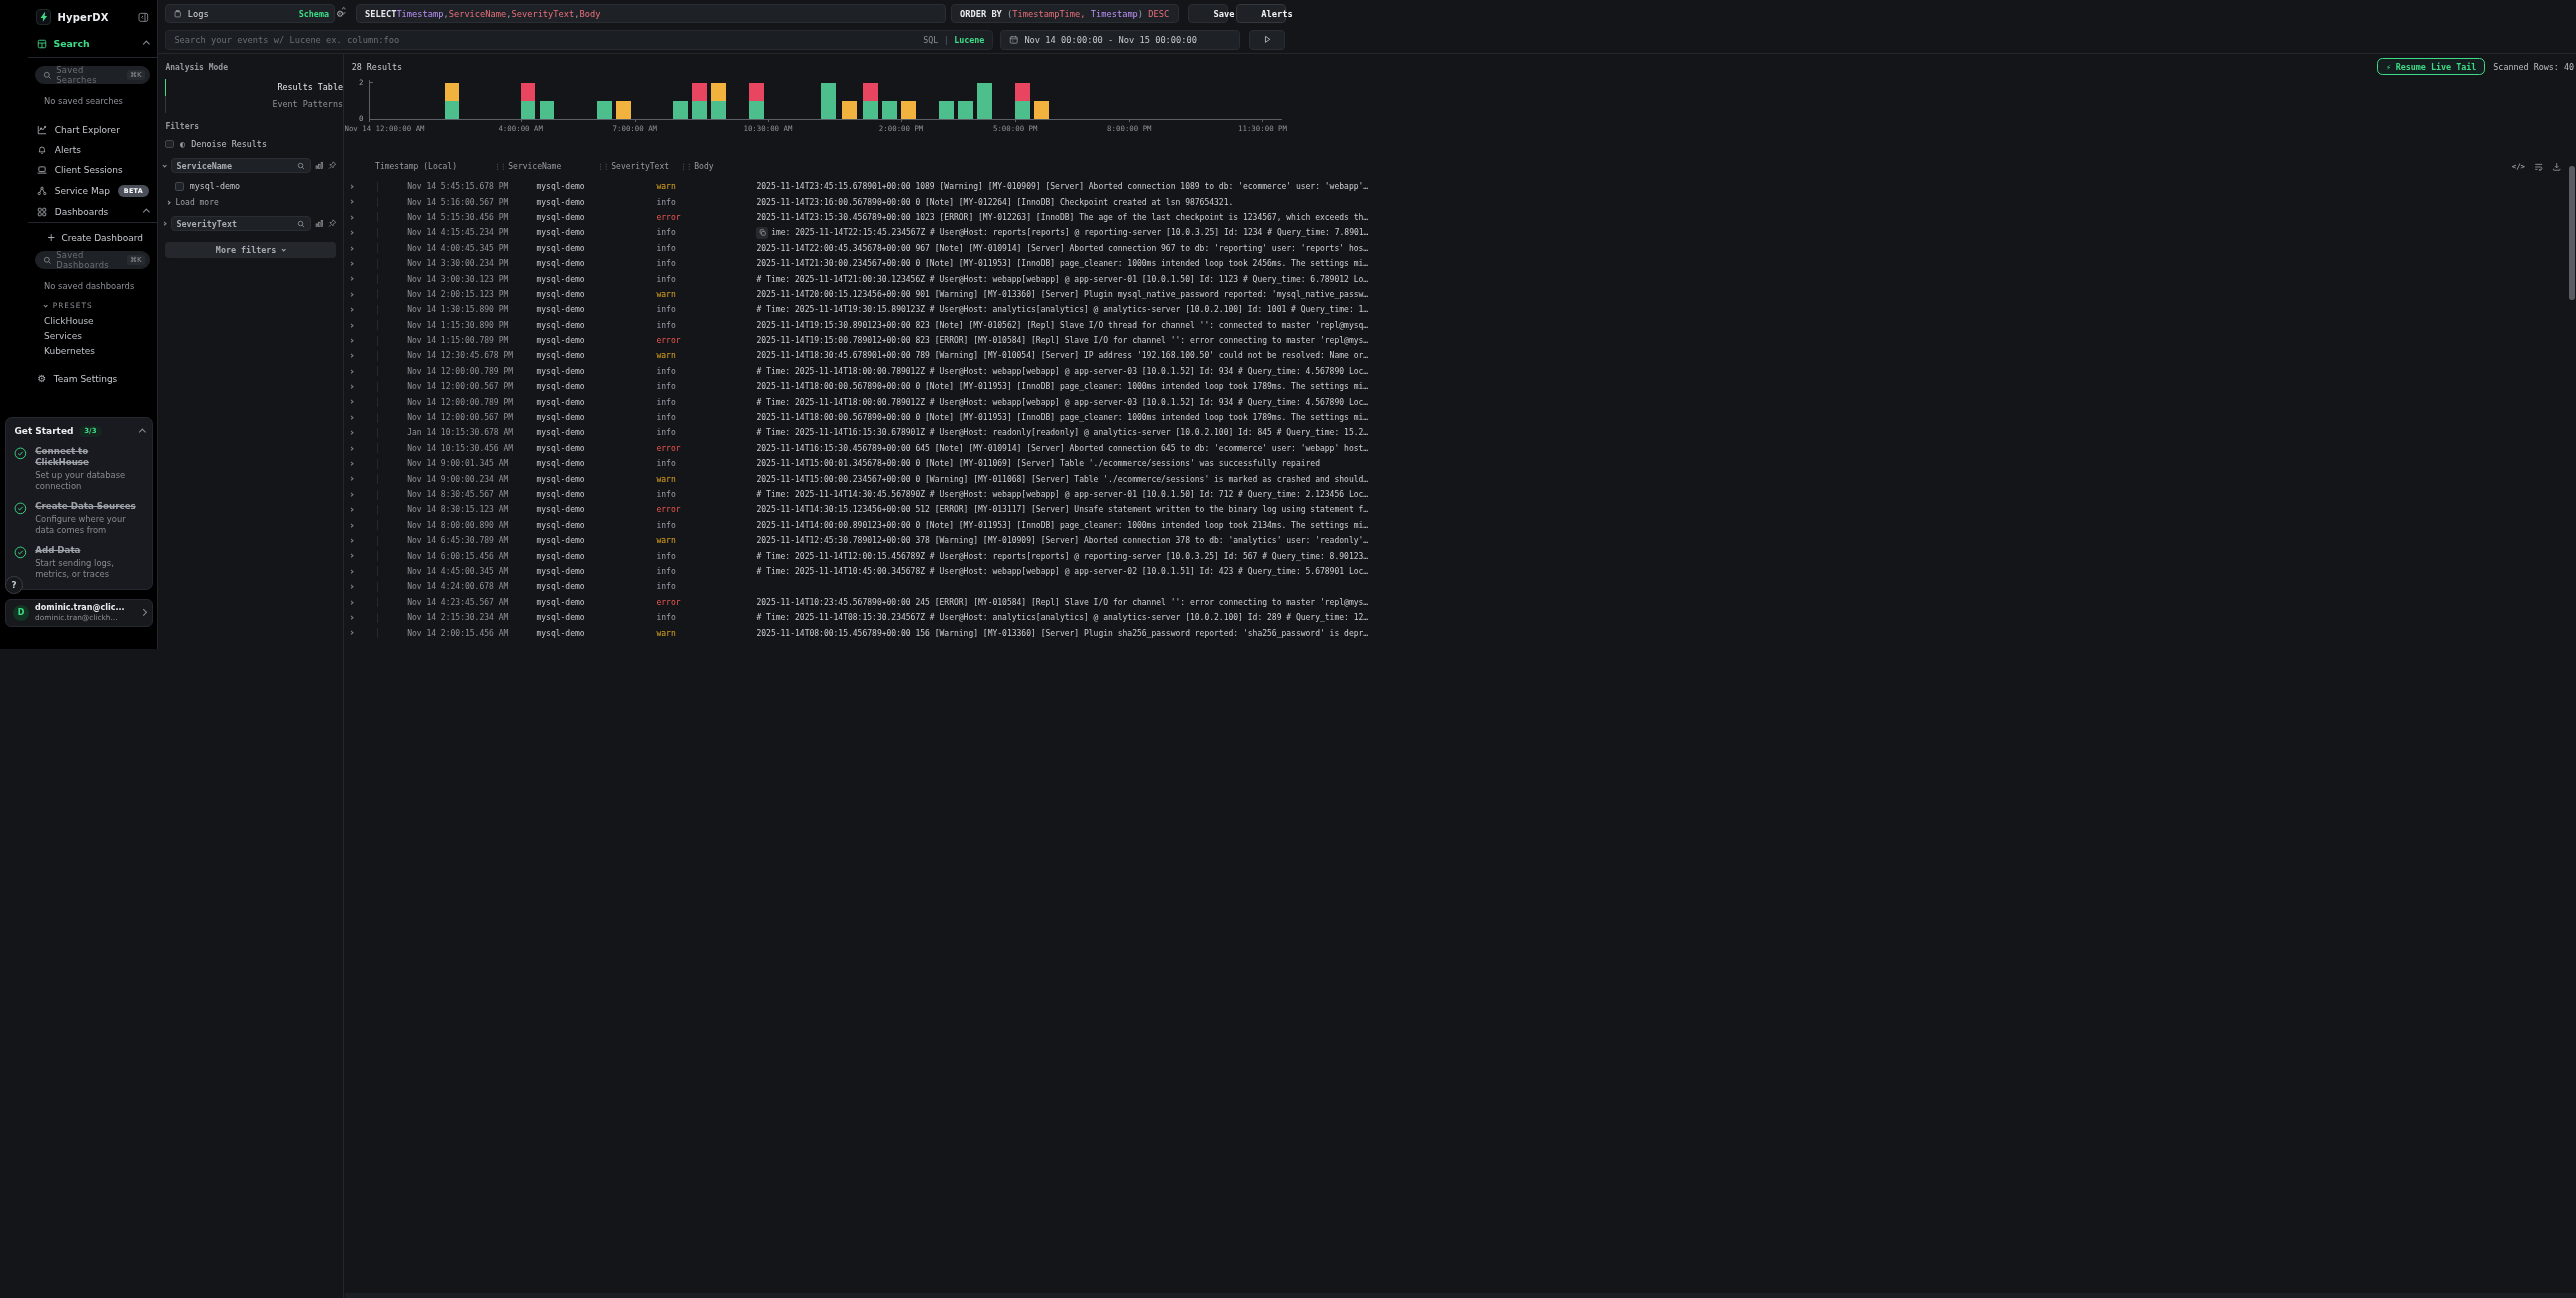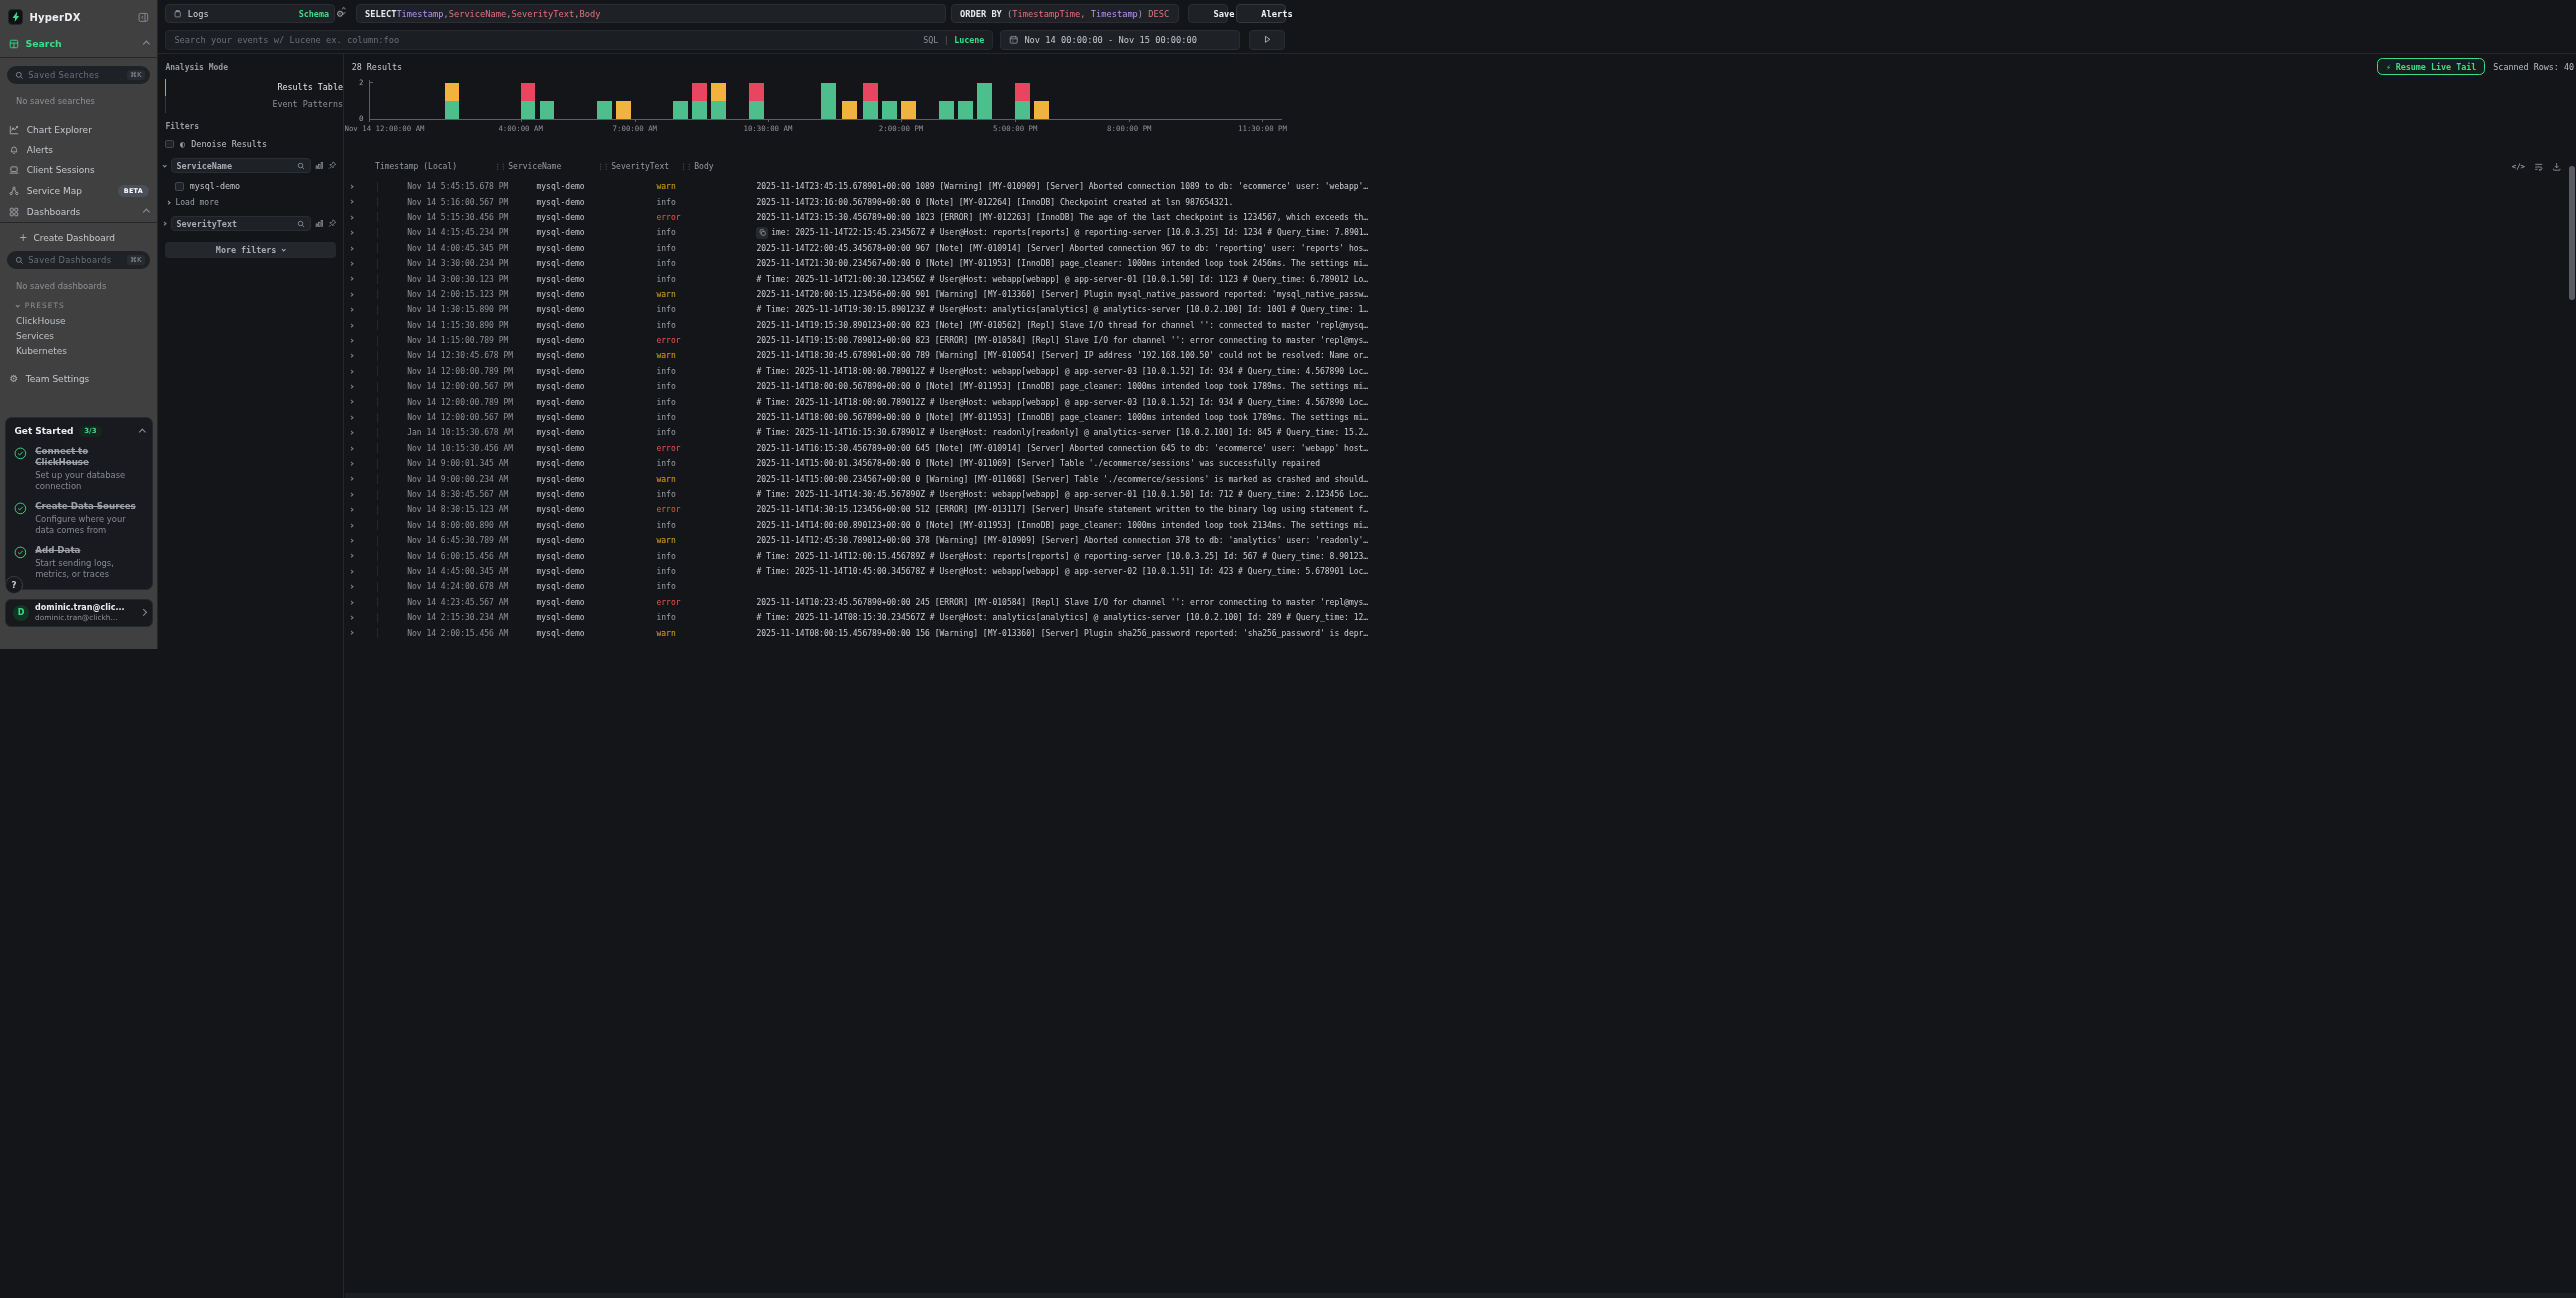--- a/index.html
+++ b/index.html
@@ -13,21 +13,21 @@
   svg { display:block; }
 
   
   .chev { display:inline-block; width:4.7px; height:4.7px; border-right:1px solid currentColor; border-bottom:1px solid currentColor; }
   .chev.up   { transform:rotate(-135deg) translate(-0.7px,-0.7px); }
   .chev.down { transform:rotate(45deg); }
   .chev.right{ transform:rotate(-45deg); }
   .chev.sm { width:3.4px; height:3.4px; }
 
   
-  .sidebar { position:absolute; left:0; top:0; width:158px; height:649px; background:#404040; border-right:0.7px solid #23262b; }
+  .sidebar { position:absolute; left:0; top:0; width:158px; height:649px; background:#000000; border-right:0.7px solid #23262b;padding-left:28px; }
   .logo-row { display:flex; align-items:center; gap:6px; padding:9.4px 8px 0 8px; }
   .logo-badge { width:15.4px; height:15.4px; border-radius:4px; background:#0d1117; display:flex; align-items:center; justify-content:center; border:0.7px solid #1f2a24; }
   .brand { font-weight:bold; font-size:10px; color:#eceef1; letter-spacing:0.2px; flex:1; }
   .collapse-btn { color:#8d9096; cursor:pointer; }
   .nav-search { display:flex; align-items:center; gap:6px; padding:13.4px 8px 8px 9.4px; color:#3edc87; font-weight:bold; font-size:9.4px; }
   .nav-search .chev { color:#8d9096; margin-left:auto; }
   .sb-divider { border-top:0.7px solid #23262b; margin:0; }
   .pill-input { margin:8px 7.4px 0 7.4px; height:18px; border-radius:9.4px; background:#1e2125; display:flex; align-items:center; gap:4.7px; padding:0 4.7px 0 7.4px; color:#6b6f76; font-size:8.4px; }
   .pill-input .ph { flex:1; letter-spacing:0.3px; }
   .kbd { background:#282b30; border-radius:2.7px; font-size:7px; padding:1.3px 3.4px; color:#8d9096; }

